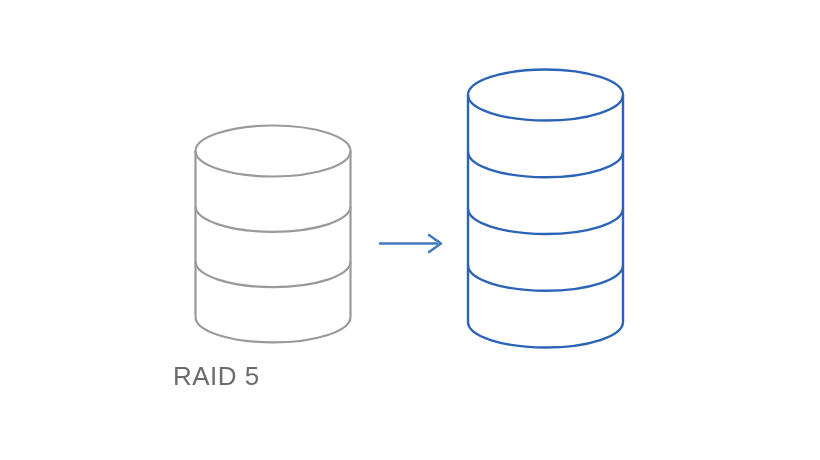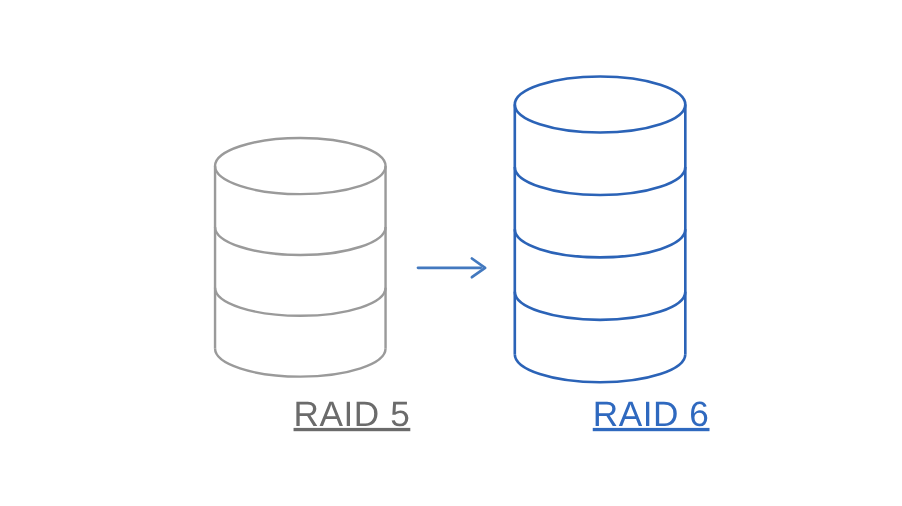--- a/index.html
+++ b/index.html
@@ -17,27 +17,26 @@
   }
   .canvas svg {
     position: absolute;
     left: 0;
     top: 0;
   }
   .cyl-label {
     position: absolute;
     top: 362px;
     width: 200px;
-    text-align: right;
-    font-size: 32px;
+    text-align: left;
+    font-size: 26px;
     font-weight: 400;
     letter-spacing: 0.5px;
     line-height: 28px;
     user-select: none;
-    text-decoration: underline;
   }
   .cyl-label-left { left: 173px; }
   .cyl-label-right { left: 445px; }
 </style>
 </head>
 <body>
 
 <div class="canvas" style="background: rgb(255, 255, 255);">
   <svg width="820" height="460" viewBox="0 0 820 460">
     <g id="left-cyl" fill="none" stroke="#9a9a9a" stroke-width="2.2">
@@ -58,14 +57,13 @@
         <path d="M 468 322 A 77.5 25.5 0 0 0 623 322"></path>
       </g>
     <g id="migration-arrow" fill="none" stroke="#4379bf" stroke-width="2.5" stroke-linecap="round" stroke-linejoin="round">
         <path d="M 380 243.5 L 437 243.5"></path>
         <path d="M 429 235 L 441 243.5 L 429 252"></path>
       </g>
   </svg>
 
   <div class="cyl-label cyl-label-left" style="color: rgb(107, 107, 107);">RAID 5</div>
 
-  <div class="cyl-label cyl-label-right" style="color: rgb(47, 105, 191);">RAID 6</div>
 </div>
 
 </body></html>

